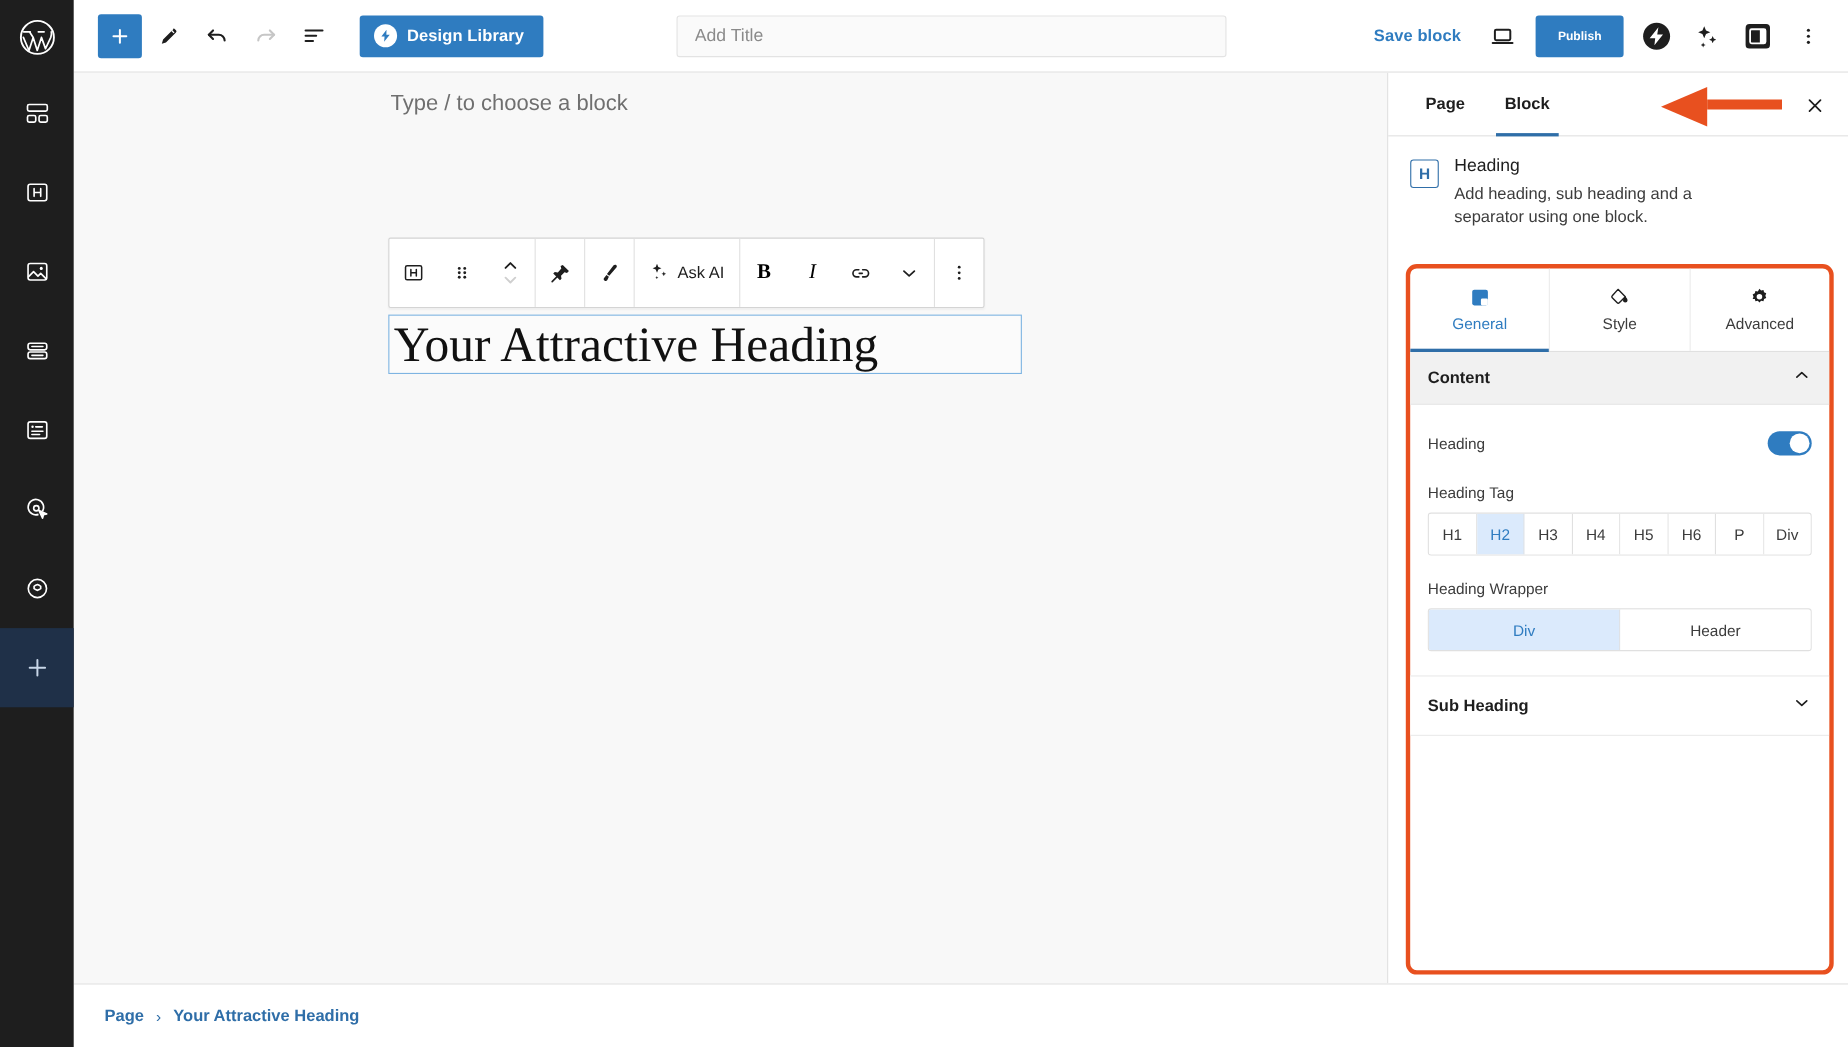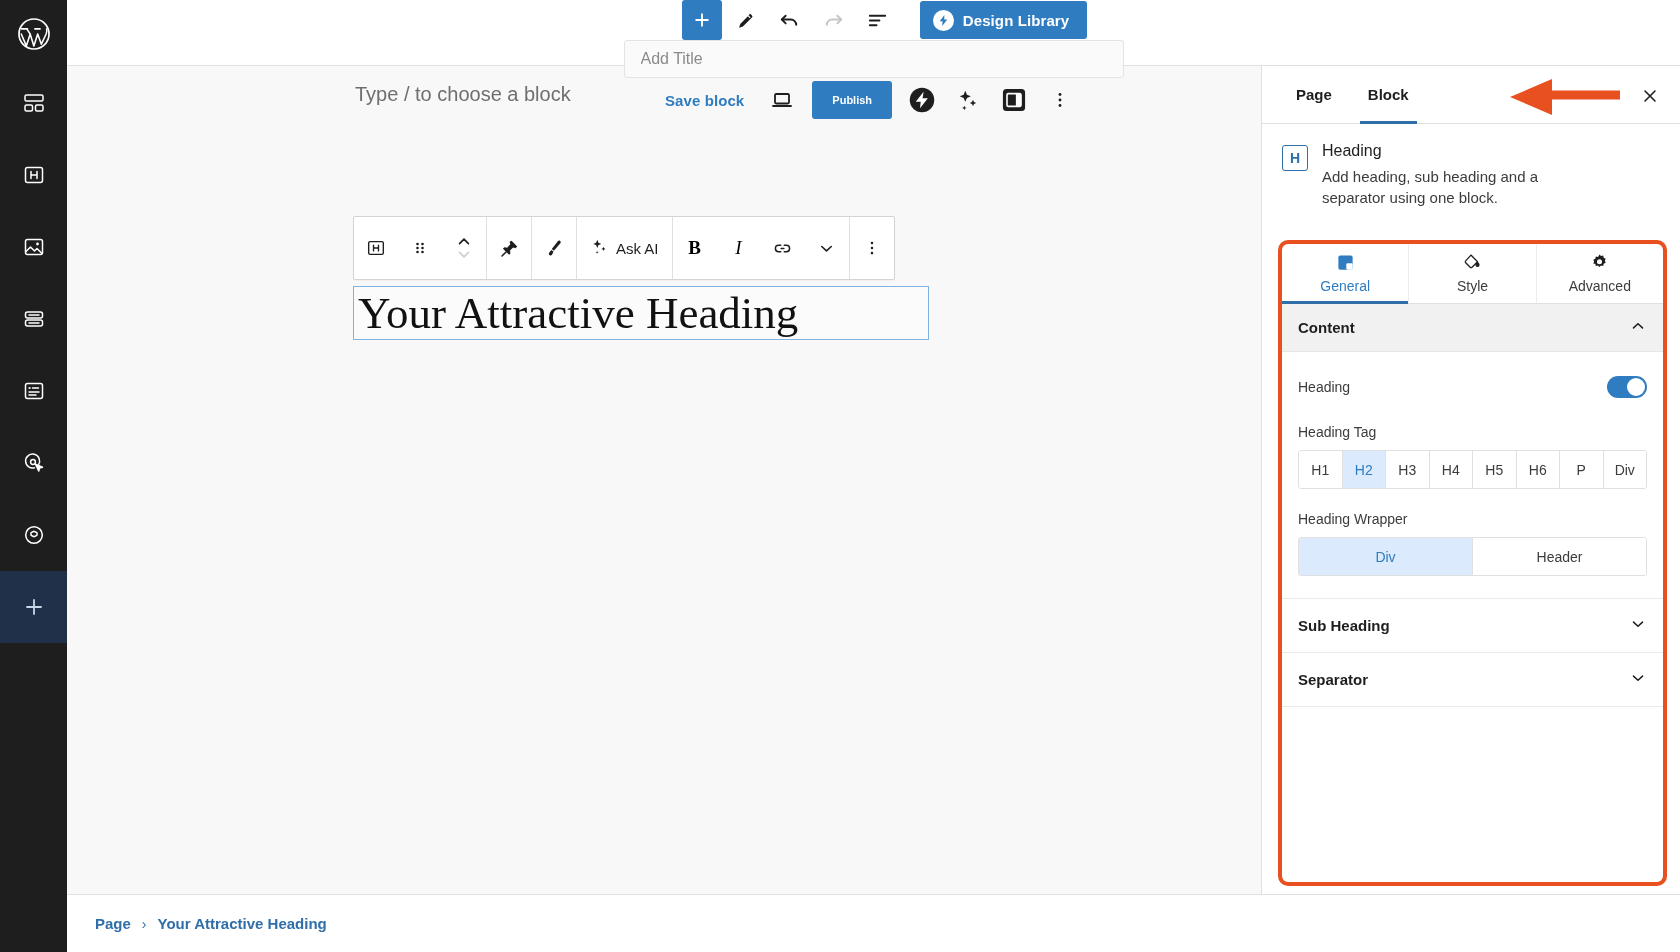--- a/index.html
+++ b/index.html
@@ -25,21 +25,21 @@
     width: 67px; height: 72px; display: flex; align-items: center; justify-content: center;
     cursor: pointer;
   }
   .rail-btn.plus { background: #1f3048; }
   .rail-btn svg { display: block; }
 
   
   .topbar {
     position: absolute; left: 67px; top: 0; right: 0; height: 66px;
     background: #ffffff; border-bottom: 1px solid #e0e0e0;
-    display: flex; align-items: center; z-index: 30; flex-direction: column;
+    display: flex; align-items: center; z-index: 30;
   }
   .tb-left { display: flex; align-items: center; gap: 4px; padding-left: 22px; }
   .tb-icon {
     width: 40px; height: 40px; border-radius: 3px; display: flex;
     align-items: center; justify-content: center; cursor: pointer;
   }
   .tb-icon.primary { background: #2f7cc0; }
   .design-library {
     margin-left: 18px; height: 38px; background: #2f7cc0; color: #fff;
     border-radius: 3px; display: flex; align-items: center; gap: 9px;
@@ -138,21 +138,21 @@
     font-family: "Liberation Sans", sans-serif;
   }
   .bc-title { font-size: 16px; color: #1e1e1e; margin-bottom: 6px; }
   .bc-desc { font-size: 15px; color: #3c3c3c; line-height: 1.42; max-width: 262px; }
 
   
   .settings-box {
     position: absolute; left: 16px; right: 13px; top: 174px; bottom: 8px;
     border: 4px solid #e8501f; border-radius: 10px; background: #fff; overflow: hidden;
   }
-  .seg-tabs { display: flex; height: 60px; border-bottom: 1px solid #e0e0e0; }
+  .seg-tabs { display: flex; height: 76px; border-bottom: 1px solid #e0e0e0; }
   .seg-tab {
     flex: 1; display: flex; flex-direction: column; align-items: center; justify-content: center;
     gap: 3px; font-size: 14px; color: #3c3c3c; cursor: pointer; position: relative;
     border-right: 1px solid #ececec;
   }
   .seg-tab:last-child { border-right: none; }
   .seg-tab.active { color: #2f7cc0; }
   .seg-tab.active::after {
     content: ""; position: absolute; left: 0; right: 0; bottom: -1px; height: 3px; background: #2f6ea8;
   }
@@ -578,28 +578,20 @@
 
       <div class="sec-header plain">
         <span class="sec-title">Sub Heading</span>
         <span>
           <svg width="18" height="18" viewBox="0 0 24 24" fill="none" stroke="#1e1e1e" stroke-width="2" stroke-linecap="round" stroke-linejoin="round">
             <path d="M6 9.5l6 5.5 6-5.5"></path>
           </svg>
         </span>
       </div>
 
-      <div class="sec-header plain">
-        <span class="sec-title">Separator</span>
-        <span>
-          <svg width="18" height="18" viewBox="0 0 24 24" fill="none" stroke="#1e1e1e" stroke-width="2" stroke-linecap="round" stroke-linejoin="round">
-            <path d="M6 9.5l6 5.5 6-5.5"></path>
-          </svg>
-        </span>
-      </div>
       <div style="border-top:1px solid #eaeaea;"></div>
     </div>
   </div>
 
   <div class="red-arrow">
     <svg width="130" height="38" viewBox="0 0 130 38">
       <path d="M130 17h-68" stroke="#e8501f" stroke-width="9" stroke-linecap="butt"></path>
       <path d="M62 1 L20 19 L62 37 Z" fill="#e8501f"></path>
     </svg>
   </div>

